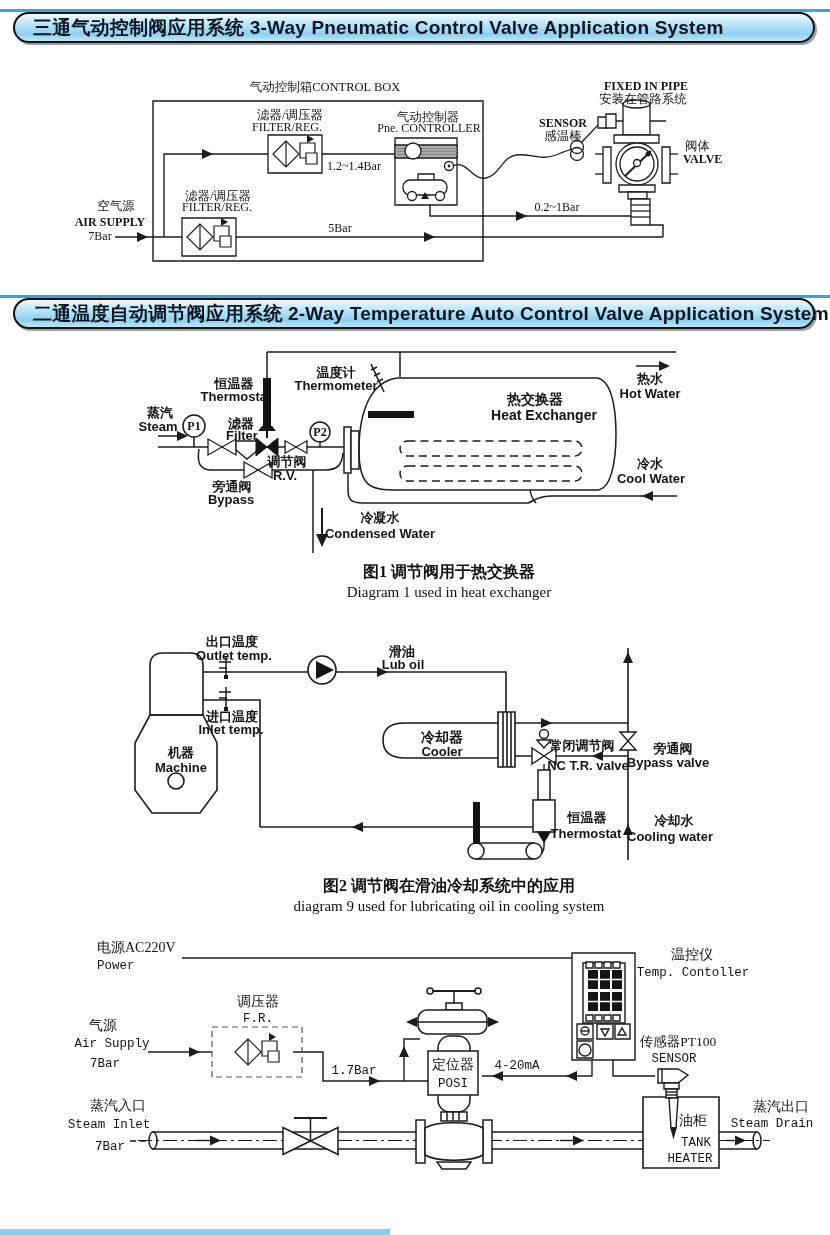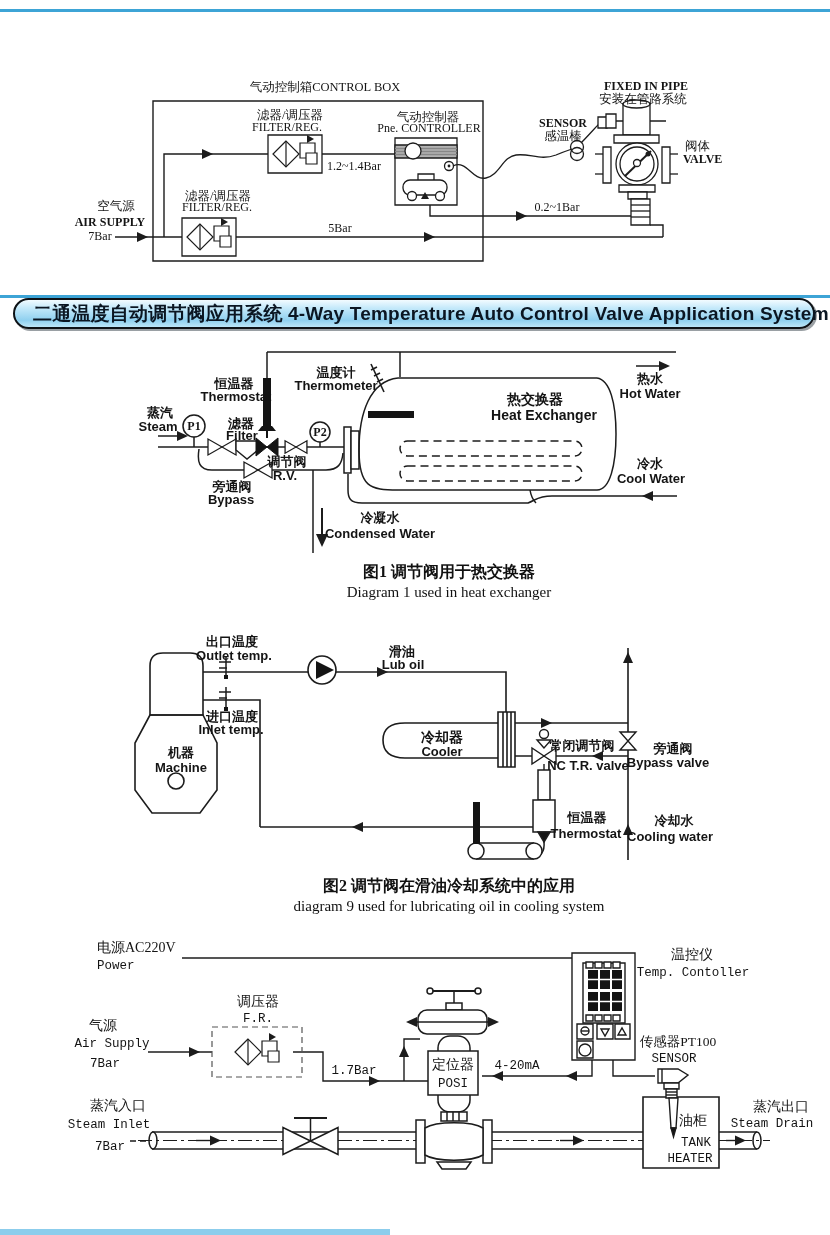--- a/index.html
+++ b/index.html
@@ -25,20 +25,23 @@
   .cap .en{font-size:15px;margin-top:1px;}
   .strip{position:absolute;left:0;top:1229px;width:390px;height:6px;background:#8ccdec;}
   line,path,rect,circle,ellipse,polyline{vector-effect:non-scaling-stroke;}
 </style>
 </head>
 <body>
 
 <div id="page">
 
   <div class="banner-line" style="top:9px"></div>
+  <div class="banner" style="top:12px">
+    <span>三通气动控制阀应用系统 3-Way Pneumatic Control Valve Application System</span>
+  </div>
 
   <svg style="top:55px" width="830" height="235" viewBox="0 55 830 235">
     <defs>
       <path id="arrA" d="M0,0 L-11,-5 L-11,5 Z" fill="#1c1c1c"></path>
       <g id="frsym" stroke="#1c1c1c" fill="#fff">
         <path d="M0,-13 L-13,0 L0,13 L13,0 Z"></path>
         <line x1="0" y1="-13" x2="0" y2="13"></line>
         <rect x="14" y="-11" width="15" height="15"></rect>
         <rect x="20" y="-1" width="11" height="11"></rect>
         <path d="M21,-11 L21,-19 L28,-15 Z" fill="#1c1c1c" stroke="none"></path>
@@ -135,21 +138,21 @@
     <text class="ts-b" x="563" y="127" text-anchor="middle">SENSOR</text>
     <text class="ts-cn" x="563" y="140" text-anchor="middle">感温棒</text>
     <text class="ts-b" x="646" y="90" text-anchor="middle">FIXED IN PIPE</text>
     <text class="ts-cn" x="643" y="103" text-anchor="middle">安装在管路系统</text>
     <text class="ts-cn" x="685" y="150" text-anchor="start">阀体</text>
     <text class="ts-b" x="683" y="163" text-anchor="start">VALVE</text>
   </svg>
 
   <div class="banner-line" style="top:295px"></div>
   <div class="banner" style="top:298px">
-    <span>二通温度自动调节阀应用系统 4-Way Temperature Auto Control Valve Application System</span>
+    <span>二通温度自动调节阀应用系统 2-Way Temperature Auto Control Valve Application System</span>
   </div>
 
   <svg style="top:340px" width="830" height="218" viewBox="0 340 830 218">
     <g stroke="#1c1c1c" stroke-width="1.5" fill="none">
       <path d="M158,447 H344"></path>
       <path d="M199,449 C197,462 199,470 212,470 H326 C338,470 342,464 343,453"></path>
       <path d="M313,470 V553"></path>
       <path d="M267,352 H676"></path>
       <path d="M400,377 V352"></path>
       <path d="M267,352 V378"></path>

